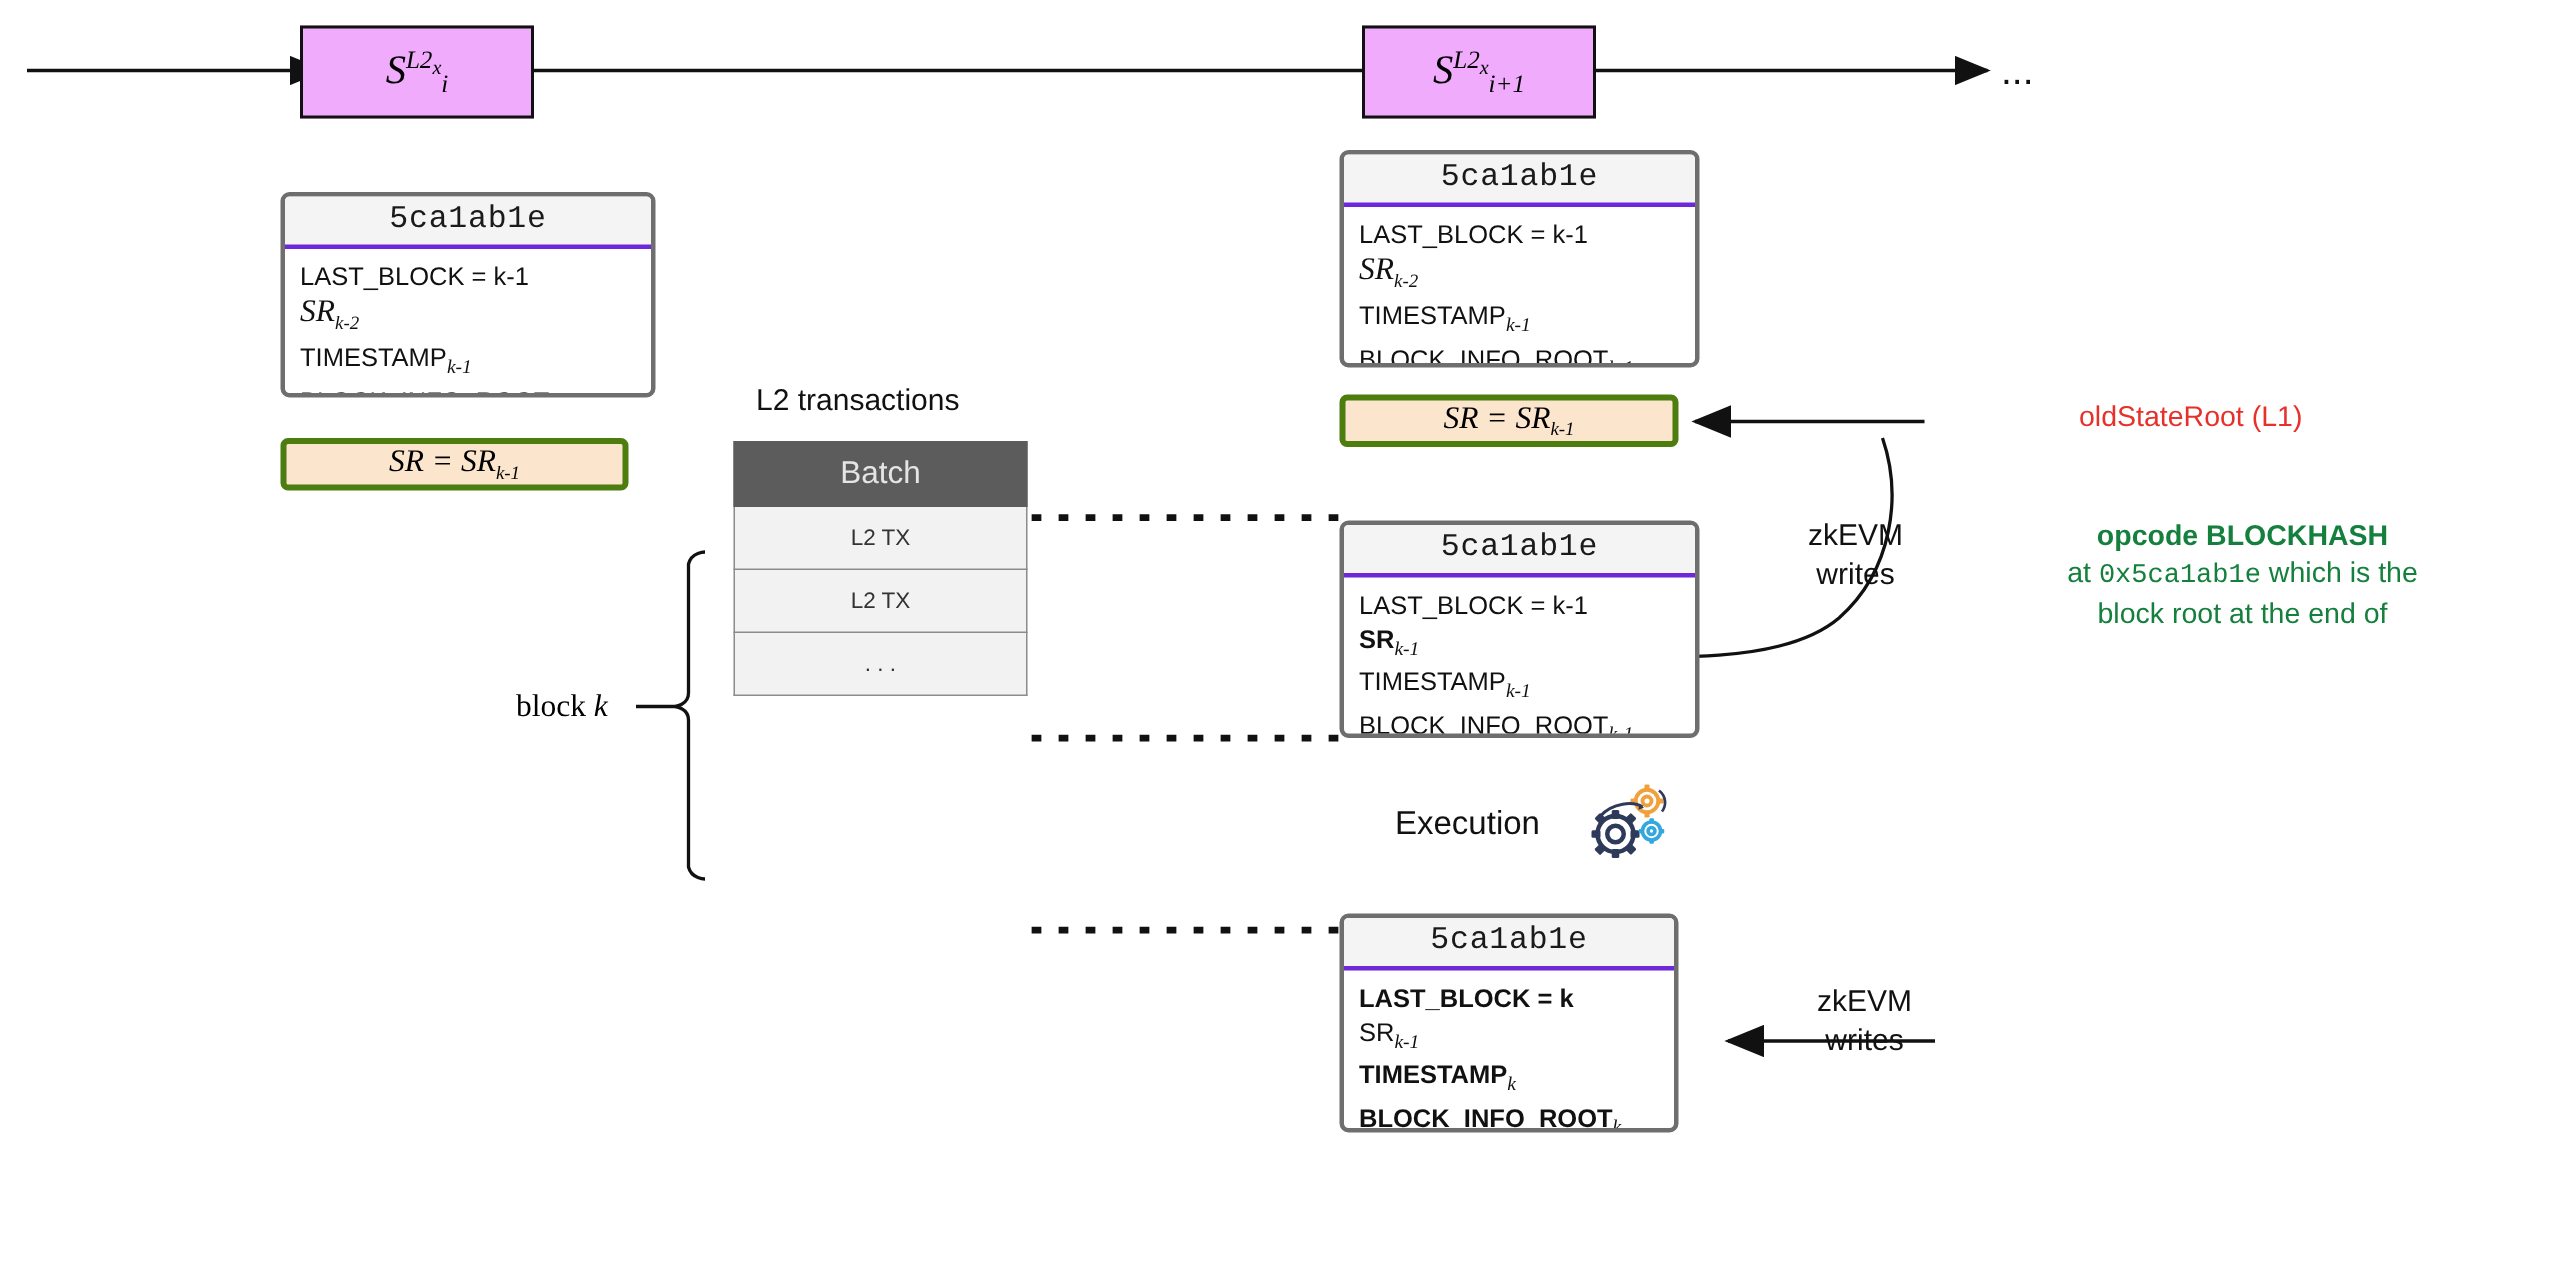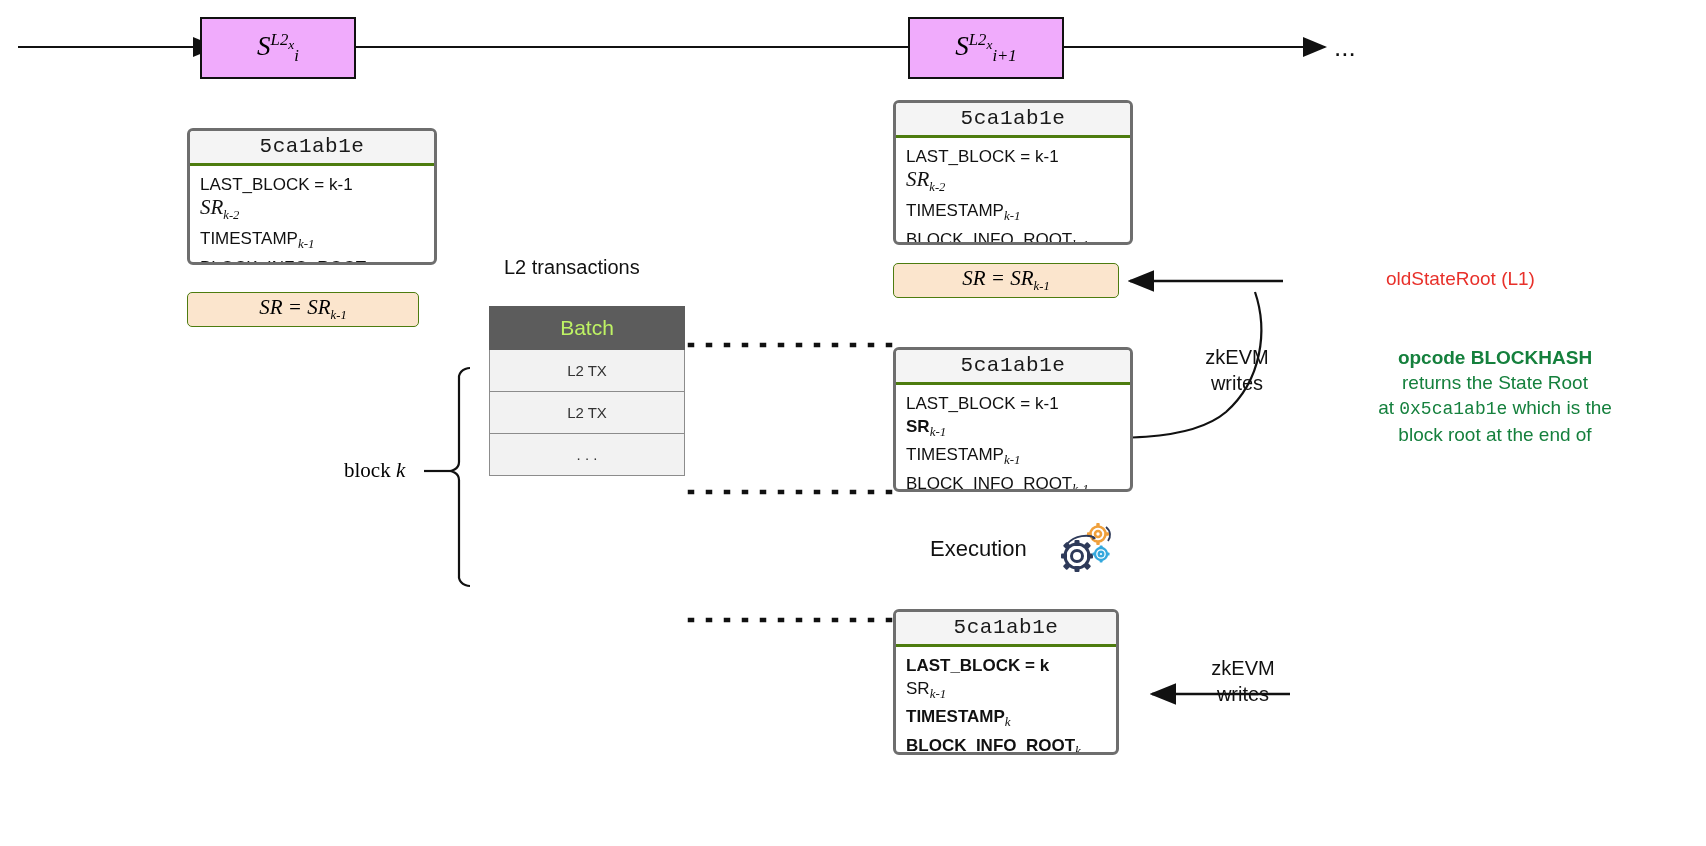--- a/index.html
+++ b/index.html
@@ -17,46 +17,46 @@
   .math{font-family:"Liberation Serif",serif;font-style:italic;}
   sup.sm,sub.sm{font-size:0.62em;font-style:italic;}
   sub.sm2{font-size:0.62em;font-style:italic;}
 
   
   .store{
     border:3px solid #6e6e6e;border-radius:6px;background:#fff;
     box-sizing:border-box;overflow:hidden;
   }
   .store-head{
-    background:#f4f4f4;border-bottom:3px solid #4d7c0f;
+    background:#f4f4f4;border-bottom:3px solid #6d28d9;
     font-family:"Liberation Mono","DejaVu Sans Mono",monospace;
     font-size:21px;text-align:center;letter-spacing:0.5px;
     padding:4px 0 5px 0;color:#1a1a1a;
   }
   .store-body{padding:7px 26px 8px 10px;}
   .store-line{
     font-family:"Liberation Sans",sans-serif;font-size:17px;
     line-height:23px;white-space:nowrap;color:#111;
   }
   .store-line .sfx{font-family:"Liberation Serif",serif;font-style:italic;font-size:13px;}
   .store-line.serif-line{font-family:"Liberation Serif",serif;font-style:italic;font-size:21px;}
   .b{font-weight:bold;}
 
   
   .sr-badge{
-    background:#fbe5cd;border:1px solid #4d7c0f;border-radius:5px;
+    background:#fbe5cd;border:4px solid #4d7c0f;border-radius:5px;
     display:flex;align-items:center;justify-content:center;
     font-family:"Liberation Serif",serif;font-style:italic;font-size:21px;
     box-sizing:border-box;
   }
 
   
   .batch-head{
-    background:#5c5c5c;color:#bef264;text-align:center;
-    font-size:21px;padding:9px 0;border:1px solid #5c5c5c;box-sizing:border-box;margin-top:12px;
+    background:#5c5c5c;color:#e5e5e5;text-align:center;
+    font-size:21px;padding:9px 0;border:1px solid #5c5c5c;box-sizing:border-box;
   }
   .batch-cell{
     background:#f2f2f2;border:1px solid #8c8c8c;border-top:none;
     box-sizing:border-box;display:flex;align-items:center;justify-content:center;
     font-size:15px;color:#333;
   }
   .batch-cell.bold{font-weight:bold;color:#222;font-size:21px;}
 
   
   .lbl{font-size:20px;color:#111;white-space:nowrap;}
@@ -199,21 +199,20 @@
   </div>
 </div>
 
 <div class="abs center-txt lbl" style="left:1183px;top:344px;width:108px;line-height:26px;">
   <div>zkEVM</div>
   <div>writes</div>
 </div>
 
 <div class="abs note" style="left:1295px;top:345px;width:400px;">
   <div class="b">opcode BLOCKHASH</div>
-  <div>returns the State Root</div>
   <div>
     <span>at</span>
     <span class="mono">0x5ca1ab1e</span>
     <span>which is the</span>
   </div>
   <div>block root at the end of</div>
 </div>
 
 <div class="abs lbl" style="left:930px;top:536px;font-size:22px;">Execution</div>
 

